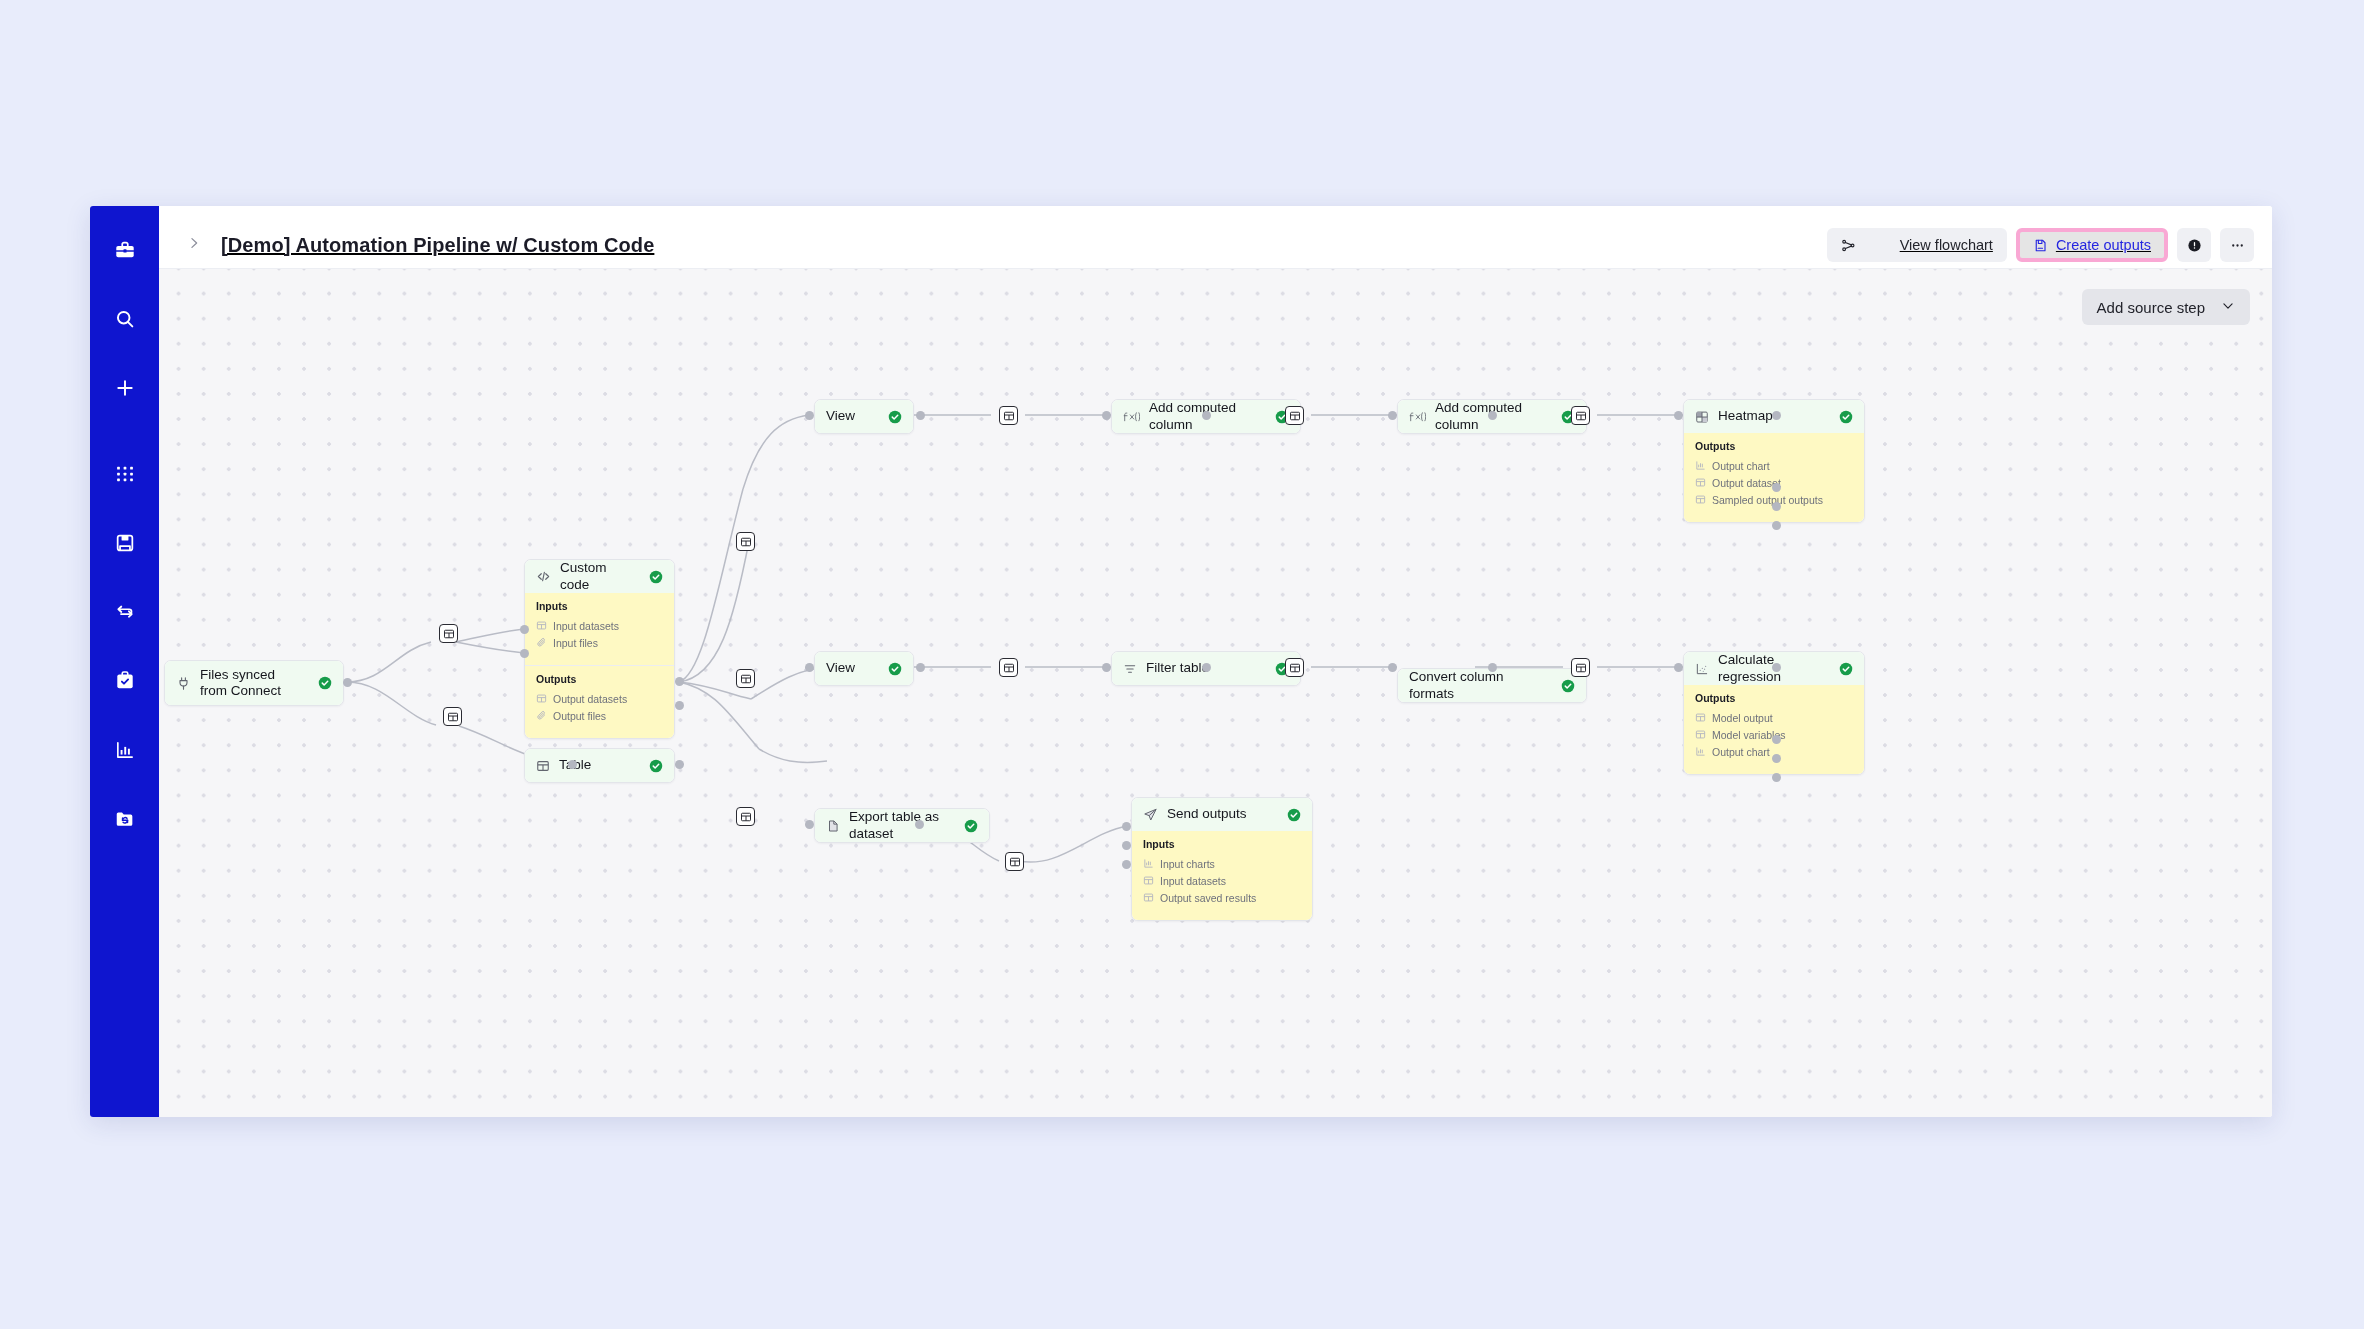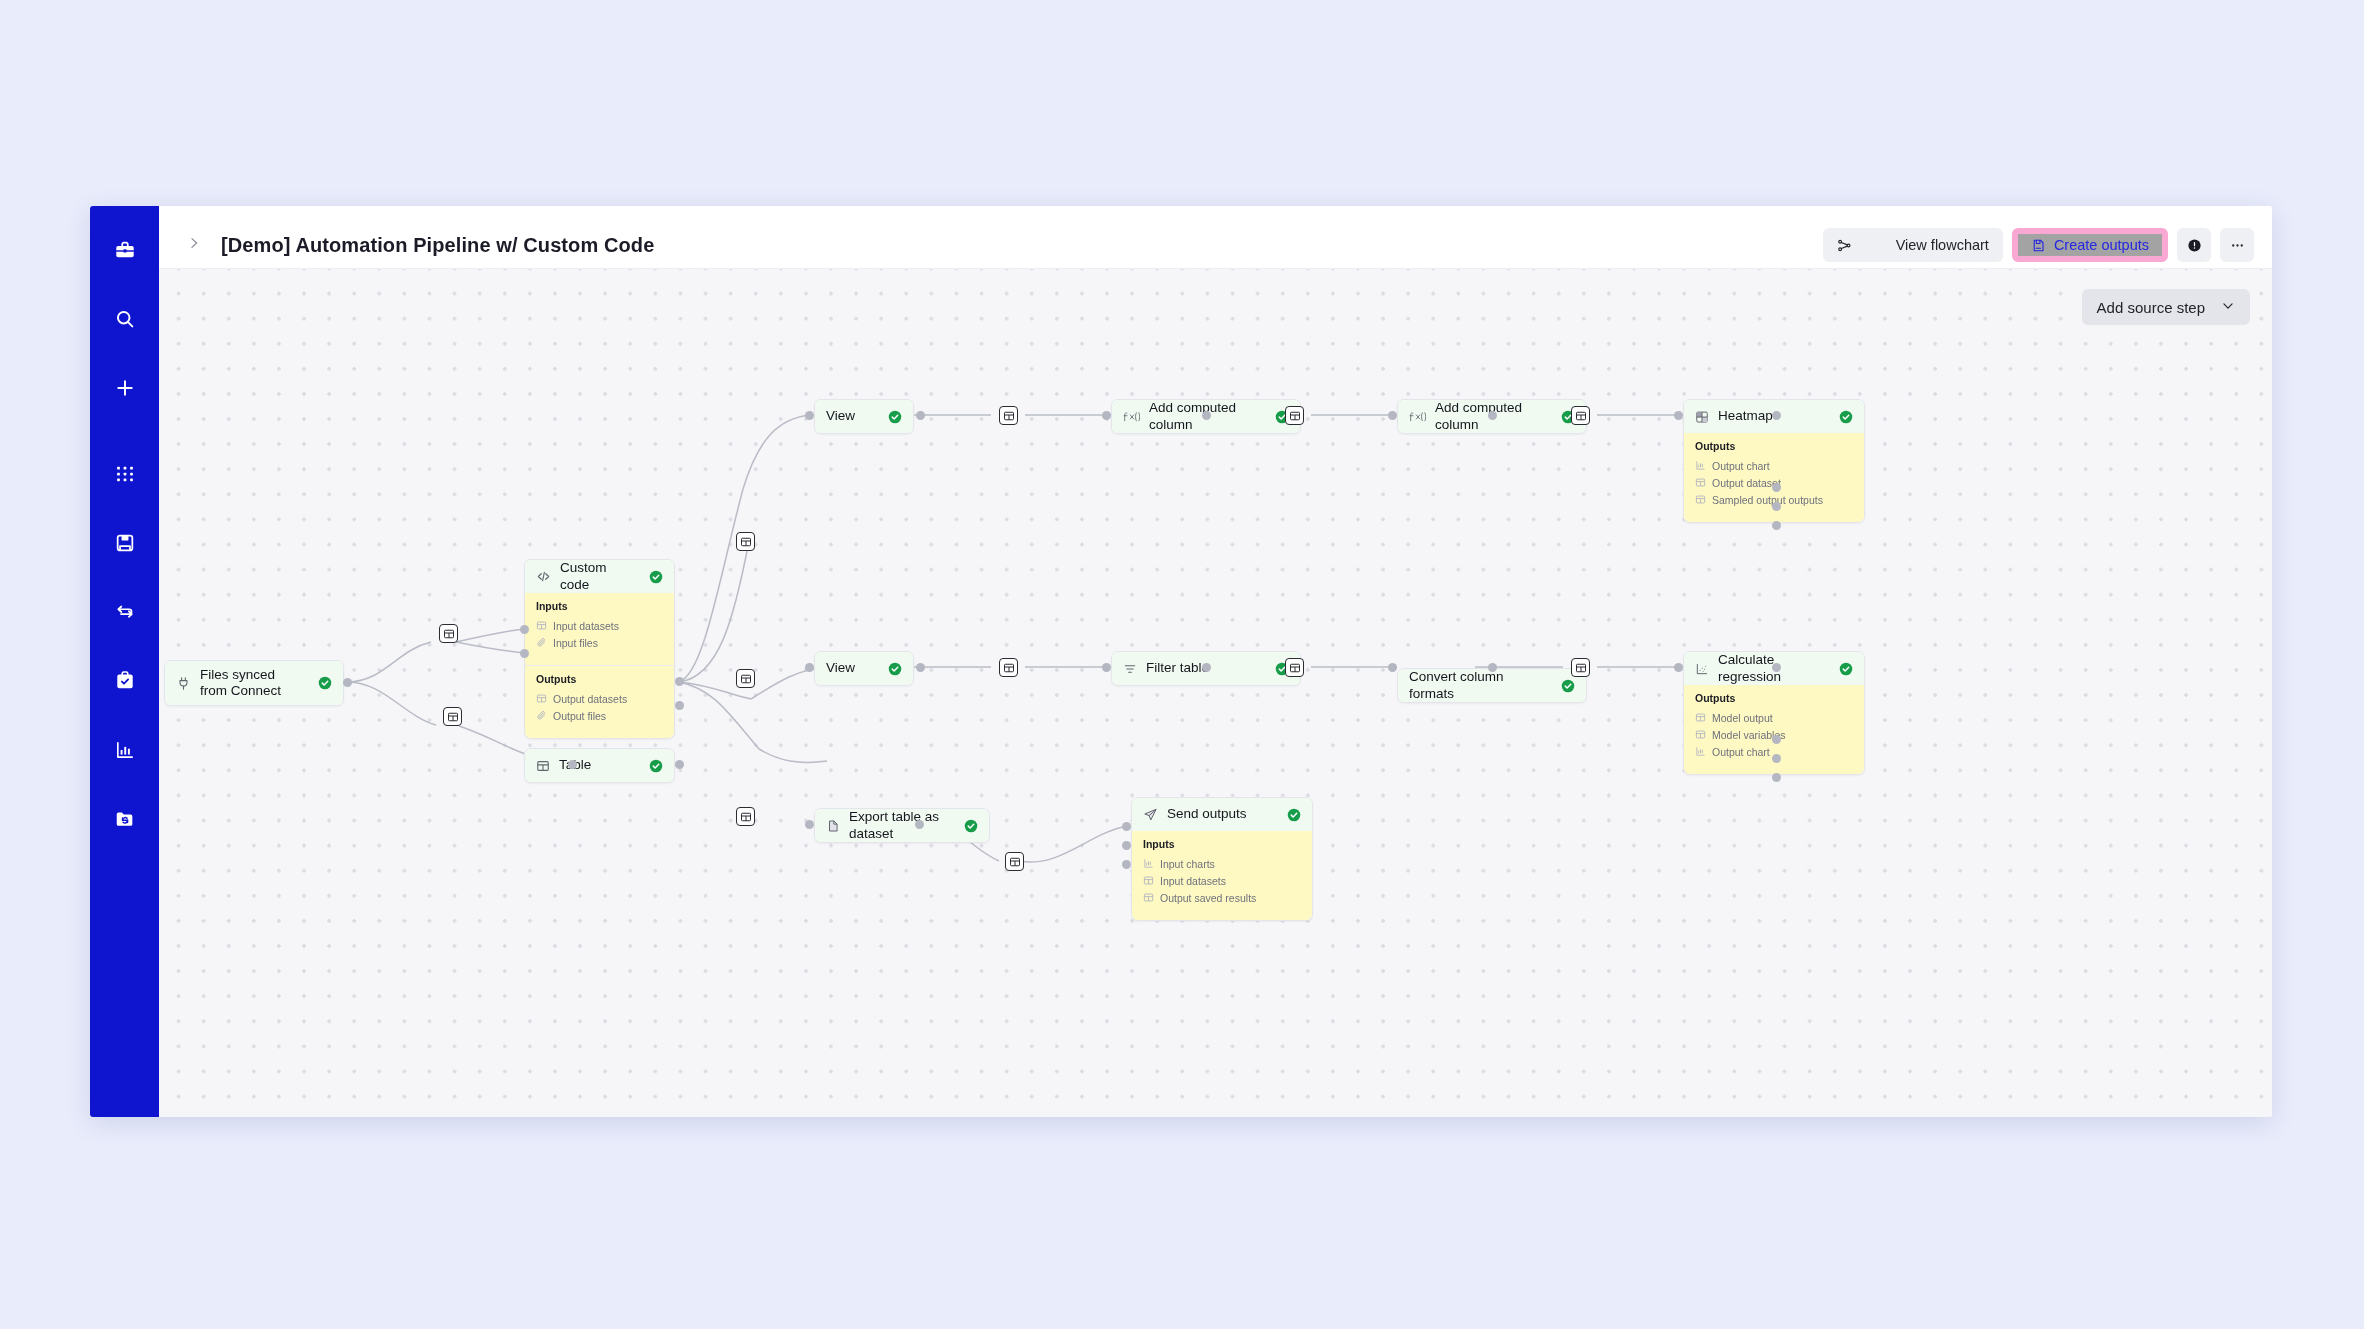--- a/index.html
+++ b/index.html
@@ -45,41 +45,42 @@
   
   #right-pane { flex: 1; display: flex; flex-direction: column; min-width: 0; }
 
   
   #header {
     height: 63px; flex: 0 0 63px;
     background: #fff;
     border-bottom: 1px solid #eceef3;
     display: flex; align-items: center;
     padding: 16px 18px 0 22px;
+    text-decoration: underline;
   }
   #breadcrumb-chevron {
     width: 26px; height: 26px;
     display: flex; align-items: center; justify-content: center;
     cursor: pointer; flex: 0 0 26px;
   }
   #page-title {
     font-size: 20px; color: #1c1c28; letter-spacing: .1px;
     margin-left: 14px; white-space: nowrap;
   }
   #header-actions {
     margin-left: auto; display: flex; align-items: center; gap: 9px;
   }
   .hbtn {
     height: 34px; border-radius: 6px;
     display: inline-flex; align-items: center; gap: 8px;
     padding: 0 13px; font-size: 14.5px; cursor: pointer;
     white-space: nowrap; border: 1px solid transparent;
   }
   .hbtn-grey { background: #eff0f4; color: #23242c; gap: 44px; }
-  .hbtn-outline { background: #a3a3a3; color: #2526e0; border: 6px solid #f9a8d4; }
+  .hbtn-outline { background: #e5e5e5; color: #2526e0; border: 4px solid #f9a8d4; }
   .hbtn-icon {
     width: 34px; height: 34px; padding: 0;
     justify-content: center; background: #eff0f4; color: #23242c;
   }
   .hbtn svg { display: block; }
 
   
   #canvas {
     flex: 1; position: relative; overflow: hidden;
     background-color: #f6f6f8;

